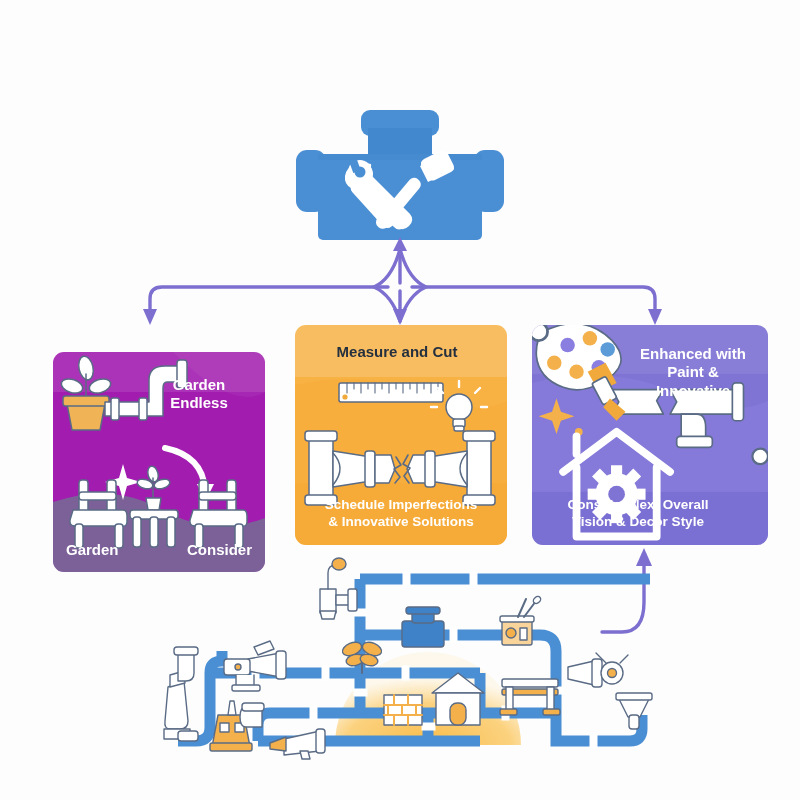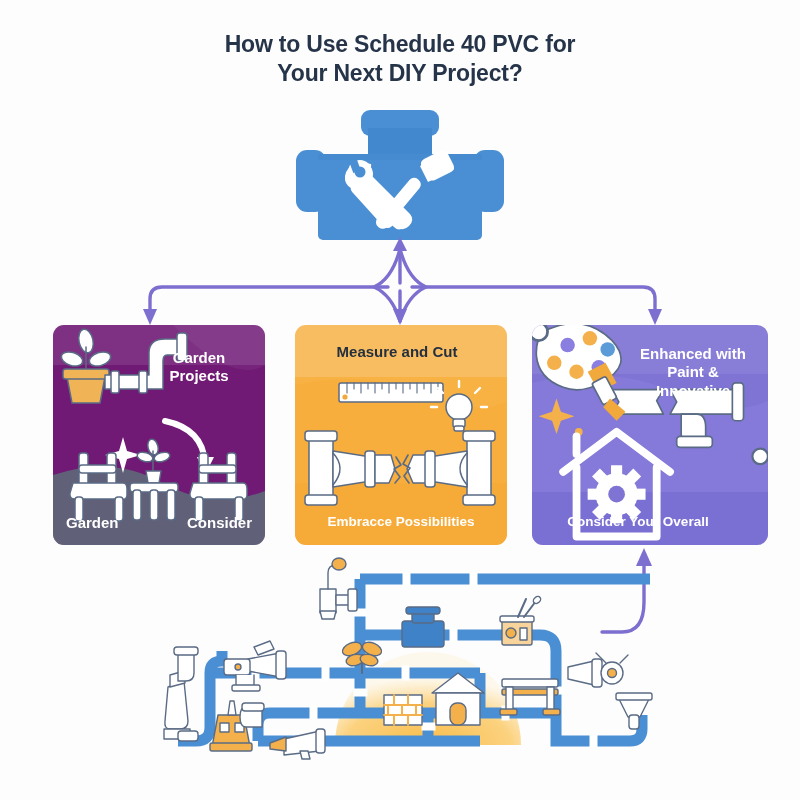--- a/index.html
+++ b/index.html
@@ -55,21 +55,21 @@
 
   
   .card {
     position: absolute;
     top: 325px;
     width: 212px;
     height: 220px;
     border-radius: 11px;
     overflow: hidden;
   }
-  #card-garden  { left: 53px;  background: #701a75; }
+  #card-garden  { left: 53px;  background: #a21caf; margin-top: 27px; }
   #card-measure { left: 295px; background: #f8b143; }
   #card-paint   { left: 532px; background: #7f74d4; padding-left: 24px; }
 
   .card-wash {
     position: absolute;
     inset: 0;
     pointer-events: none;
   }
   .card-art {
     position: absolute;
@@ -143,24 +143,20 @@
     font-size: 15.5px;
     font-weight: bold;
     color: #263449;
   }
 </style>
 </head>
 <body>
 
 <div id="canvas">
 
-  <div id="title-block">
-    <div class="title-line">How to Use Schedule 40 PVC for</div>
-    <div class="title-line">Your Next DIY Project?</div>
-  </div>
 
   <svg id="hero-icon" viewBox="0 0 208 130">
 
     <rect x="65" y="0" width="78" height="26" rx="9" fill="#4a8fd4"></rect>
     <rect x="72" y="18" width="64" height="26" fill="#4288ce"></rect>
 
     <rect x="0" y="40" width="30" height="62" rx="11" fill="#4a8fd4"></rect>
 
     <rect x="178" y="40" width="30" height="62" rx="11" fill="#4a8fd4"></rect>
 
@@ -271,21 +267,21 @@
           <rect x="146" y="140" width="37" height="8" rx="3"></rect>
           <path d="M140 158 L190 158 Q194 158 194 164 L194 170 Q194 175 188 174 L142 174 Q136 174 137 168 Z"></path>
           <rect x="142" y="172" width="8" height="24" rx="3"></rect>
           <rect x="182" y="172" width="8" height="24" rx="3"></rect>
         </g>
       </g>
     </svg>
 
     <div class="card-header" id="hdr-garden">
       <div>Garden</div>
-      <div>Projects</div>
+      <div>Endless</div>
     </div>
     <div class="corner-label" id="label-garden">Garden</div>
     <div class="corner-label" id="label-furniture">Consider</div>
   </div>
 
   <div class="card" id="card-measure">
     <svg class="card-wash" viewBox="0 0 212 220" preserveAspectRatio="none">
       <rect x="0" y="0" width="212" height="52" fill="#ffffff" opacity="0.16"></rect>
       <path d="M0 60 Q70 44 130 70 Q180 92 212 76 L212 158 L0 158 Z" fill="#f7a933" opacity="0.30"></path>
       <rect x="0" y="158" width="212" height="62" fill="#f5a52c" opacity="0.45"></rect>
@@ -338,21 +334,22 @@
           <path d="M172 128 Q158 143 172 160" fill="none"></path>
           <rect x="130" y="126" width="10" height="36" rx="3"></rect>
         </g>
       </g>
     </svg>
 
     <div class="card-header" id="hdr-measure">
       <div>Measure and Cut</div>
     </div>
     <div class="card-footer">
-      <div>Embracce Possibilities</div>
+      <div>Schedule Imperfections</div>
+      <div>&amp; Innovative Solutions</div>
     </div>
   </div>
 
   <div class="card" id="card-paint">
     <svg class="card-wash" viewBox="0 0 212 220" preserveAspectRatio="none">
       <rect x="0" y="0" width="212" height="44" fill="#ffffff" opacity="0.07"></rect>
       <path d="M0 52 Q70 34 132 62 Q180 84 212 68 L212 150 L0 150 Z" fill="#8a7fdc" opacity="0.55"></path>
       <rect x="0" y="150" width="212" height="70" fill="#7469cf" opacity="0.40"></rect>
     </svg>
 
@@ -414,21 +411,22 @@
         </g>
       </g>
     </svg>
 
     <div class="card-header" id="hdr-paint">
       <div>Enhanced with</div>
       <div>Paint &amp;</div>
       <div>Innovative</div>
     </div>
     <div class="card-footer">
-      <div>Consider Your Overall</div>
+      <div>Consider Next Overall</div>
+      <div>Vision &amp; Decor Style</div>
     </div>
   </div>
 
   <svg id="bottom-connector" viewBox="0 0 100 105">
     <path d="M2 92 L22 92 Q44 92 44 62 L44 22" fill="none" stroke="#7c6fd0" stroke-width="3.4" stroke-linecap="round"></path>
     <polygon points="44,8 36,26 52,26" fill="#7c6fd0"></polygon>
   </svg>
 
   <svg id="pipe-network" viewBox="0 0 510 205">
 

